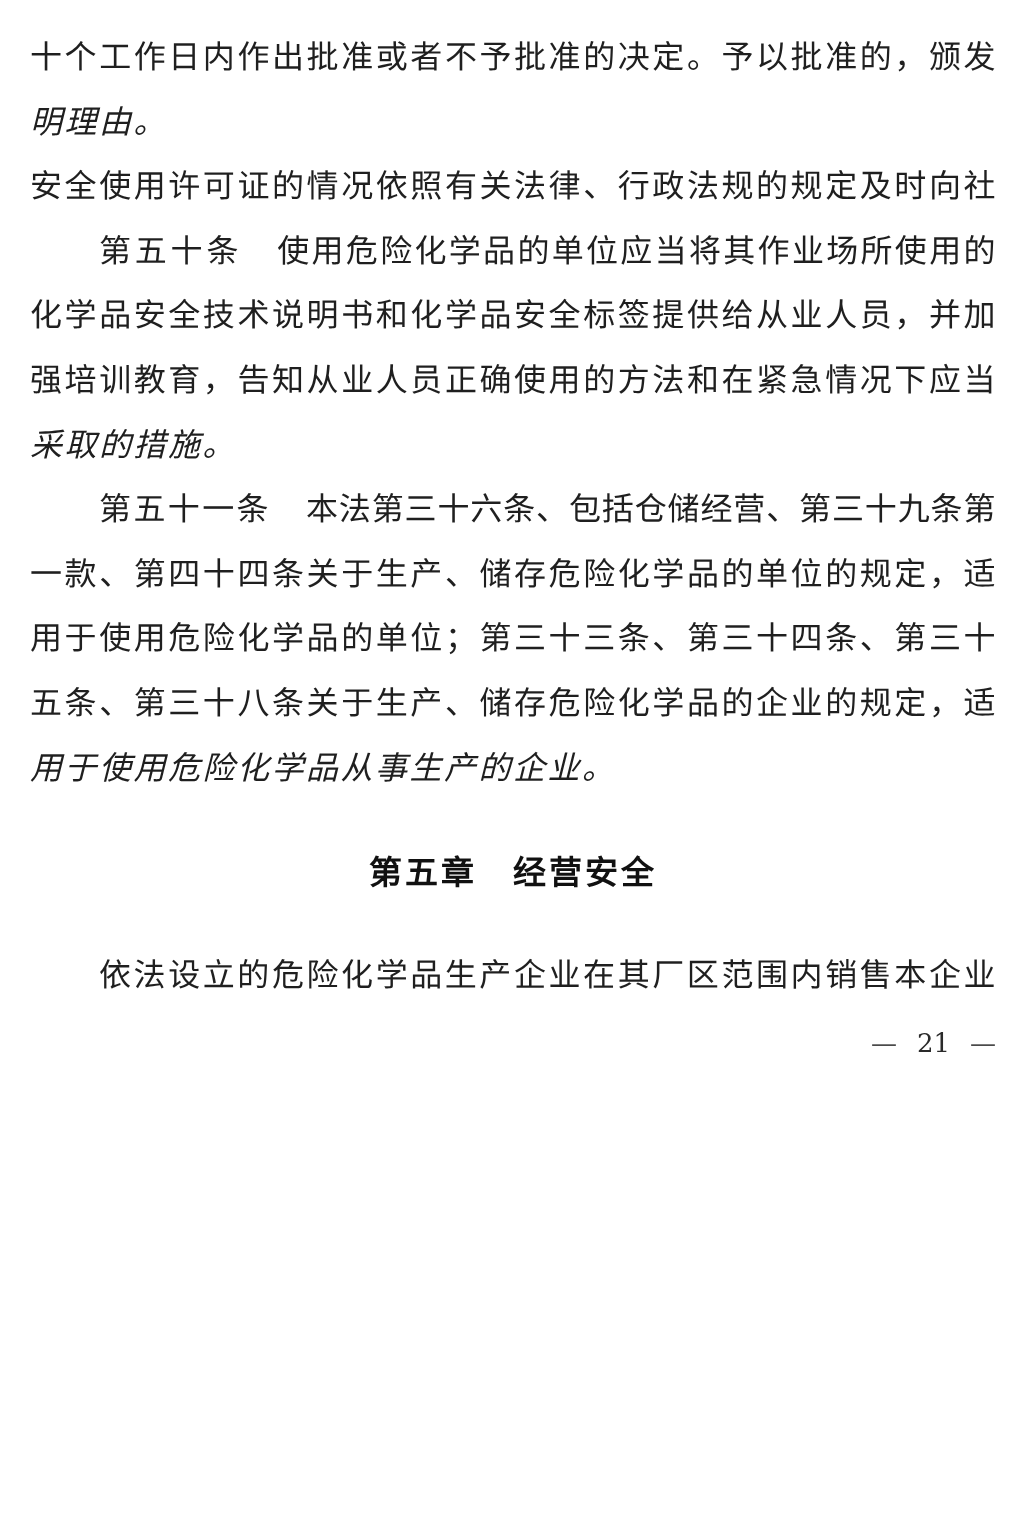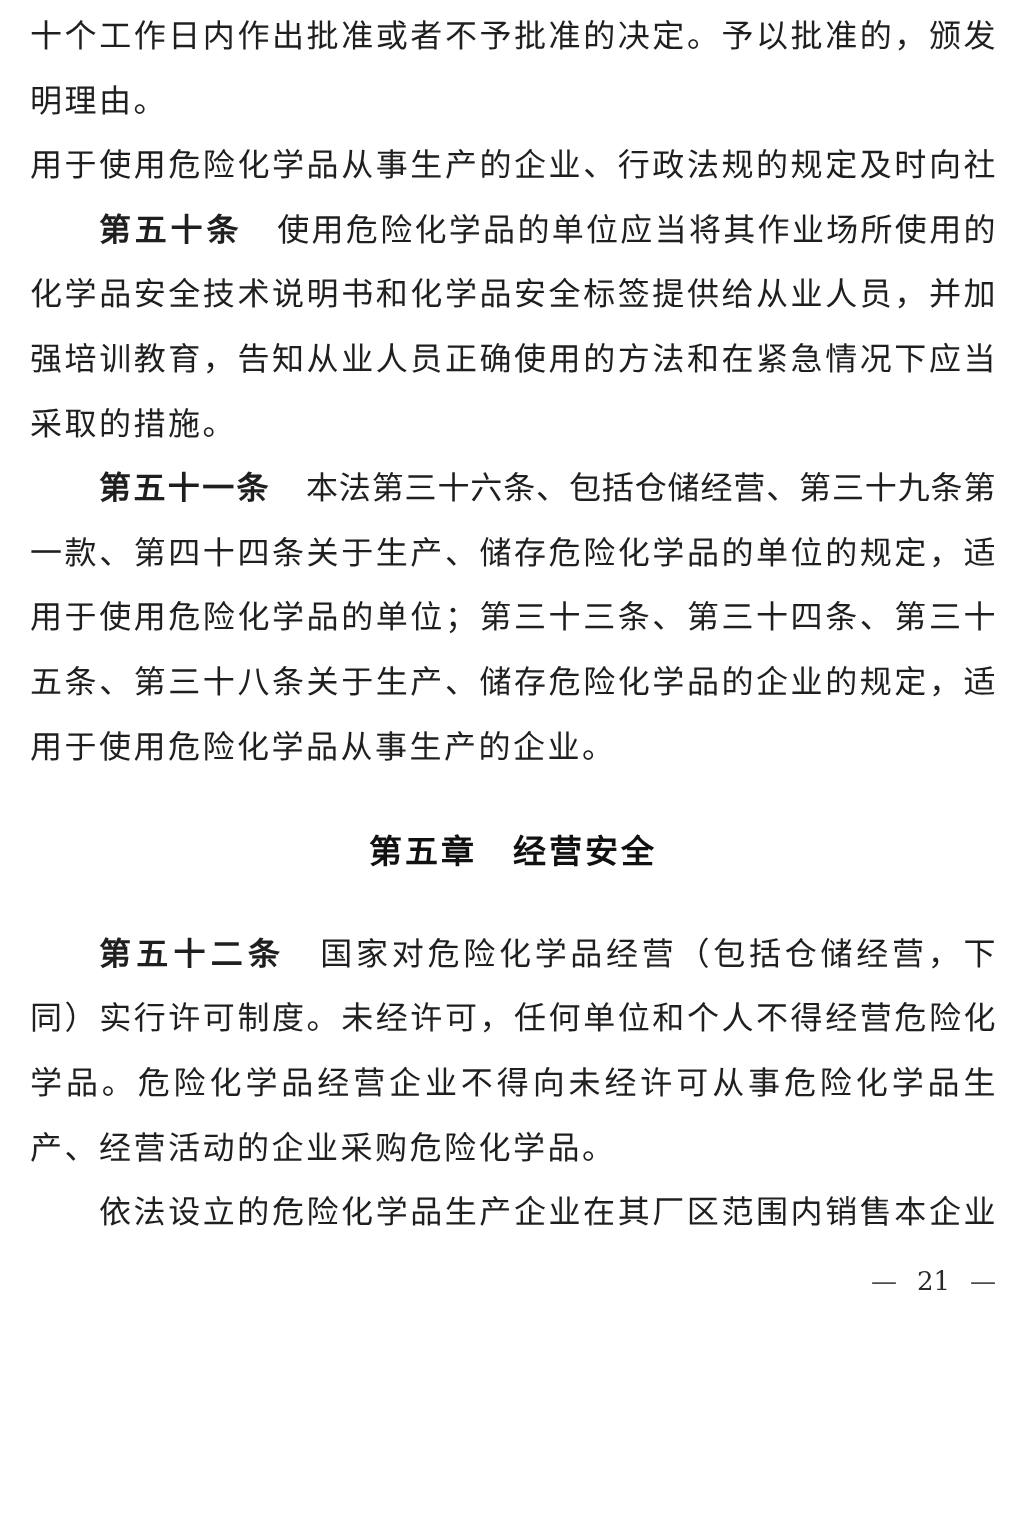--- a/index.html
+++ b/index.html
@@ -9,21 +9,22 @@
   }
   body {
     width: 1024px;
     height: 1513px;
     position: relative;
     color: #1f1f1f;
     font-family: "DejaVu Serif", "Liberation Serif", serif;
     overflow: hidden;
   }
   .doc {
-    padding: 4px 0 0 30px;
+    padding: 12px 0 0 30px;
+    margin-top: 13px;
   }
   
   .ln {
     width: 966px;
     box-sizing: border-box;
     font-size: 32px;
     line-height: 64.6px;
     text-align: justify;
     text-align-last: justify;
     text-justify: inter-character;
@@ -31,24 +32,25 @@
     white-space: nowrap;
   }
   
   .ln.ind {
     padding-left: 69px;
   }
   
   .ln.end {
     text-align-last: left;
     letter-spacing: 2.5px;
+    font-style: italic;
   }
   
   .lead {
-    font-weight: bold;
+    font-weight: normal;
     font-family: "DejaVu Sans", "Liberation Sans", sans-serif;
     margin-right: 35px;
     letter-spacing: 2px;
   }
   .chapter {
     width: 966px;
     margin: 41px 0 37px 0;
     font-size: 33px;
     line-height: 64.6px;
     font-weight: bold;
@@ -79,46 +81,40 @@
 <body>
 
 <div class="doc">
 
   <div>
     <div class="ln">十个工作日内作出批准或者不予批准的决定。予以批准的，颁发</div>
     <div class="ln end">明理由。</div>
   </div>
 
   <div>
-    <div class="ln">用于使用危险化学品从事生产的企业、行政法规的规定及时向社</div>
+    <div class="ln">安全使用许可证的情况依照有关法律、行政法规的规定及时向社</div>
   </div>
 
   <div>
     <div class="ln ind"><span class="lead">第五十条</span><span>使用危险化学品的单位应当将其作业场所使用的</span></div>
     <div class="ln">化学品安全技术说明书和化学品安全标签提供给从业人员，并加</div>
     <div class="ln">强培训教育，告知从业人员正确使用的方法和在紧急情况下应当</div>
     <div class="ln end">采取的措施。</div>
   </div>
 
   <div>
     <div class="ln ind"><span class="lead">第五十一条</span><span>本法第三十六条、包括仓储经营、第三十九条第</span></div>
     <div class="ln">一款、第四十四条关于生产、储存危险化学品的单位的规定，适</div>
     <div class="ln">用于使用危险化学品的单位；第三十三条、第三十四条、第三十</div>
     <div class="ln">五条、第三十八条关于生产、储存危险化学品的企业的规定，适</div>
     <div class="ln end">用于使用危险化学品从事生产的企业。</div>
   </div>
 
   <div class="chapter">第五章　经营安全</div>
 
-  <div>
-    <div class="ln ind"><span class="lead">第五十二条</span><span>国家对危险化学品经营（包括仓储经营，下</span></div>
-    <div class="ln">同）实行许可制度。未经许可，任何单位和个人不得经营危险化</div>
-    <div class="ln">学品。危险化学品经营企业不得向未经许可从事危险化学品生</div>
-    <div class="ln end">产、经营活动的企业采购危险化学品。</div>
-  </div>
 
   <div>
     <div class="ln ind">依法设立的危险化学品生产企业在其厂区范围内销售本企业</div>
   </div>
 
   <div class="footer">
     <span class="dash">—</span><span class="pagenum">21</span><span class="dash">—</span>
   </div>
 
 </div>

